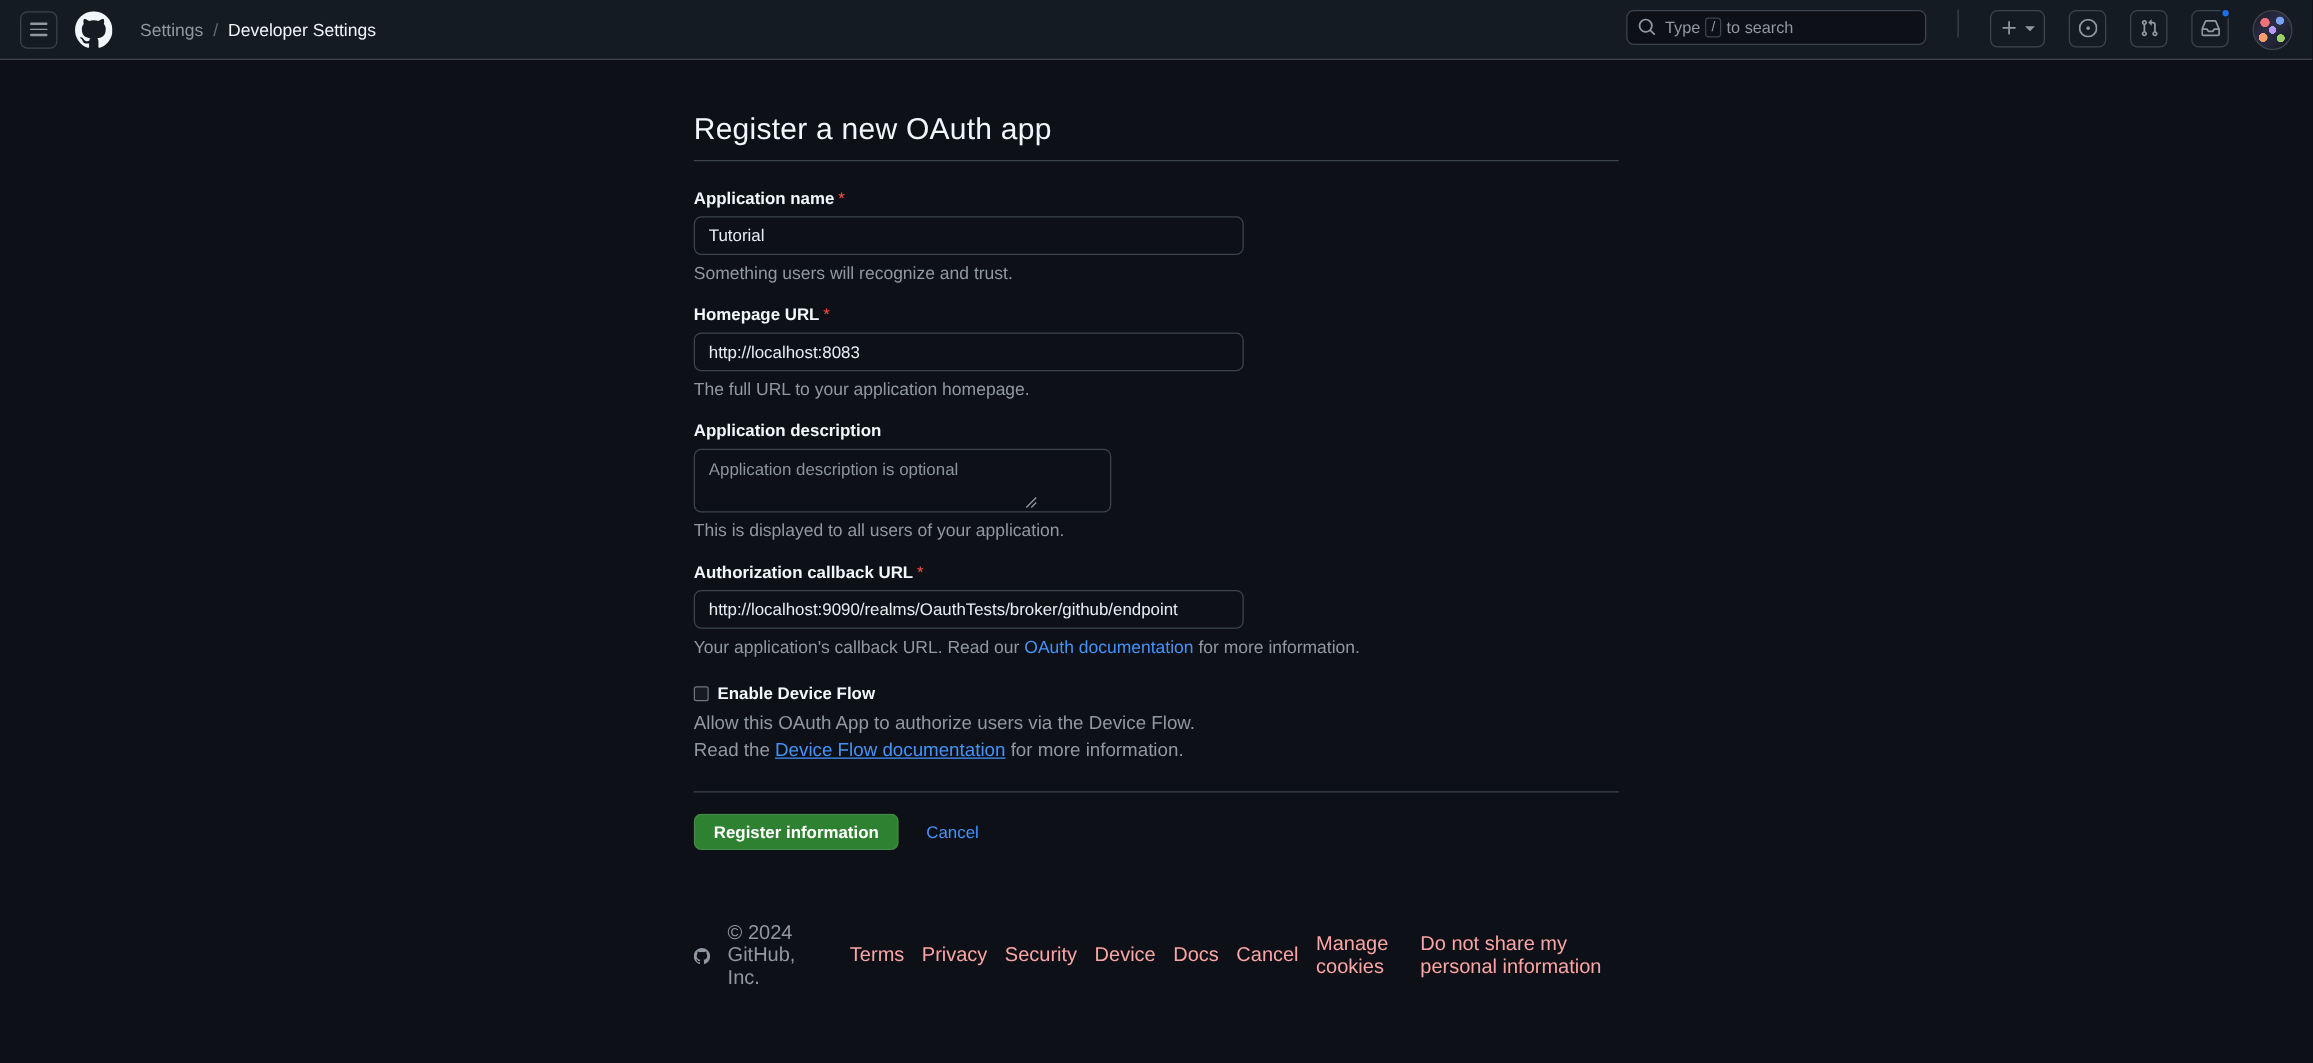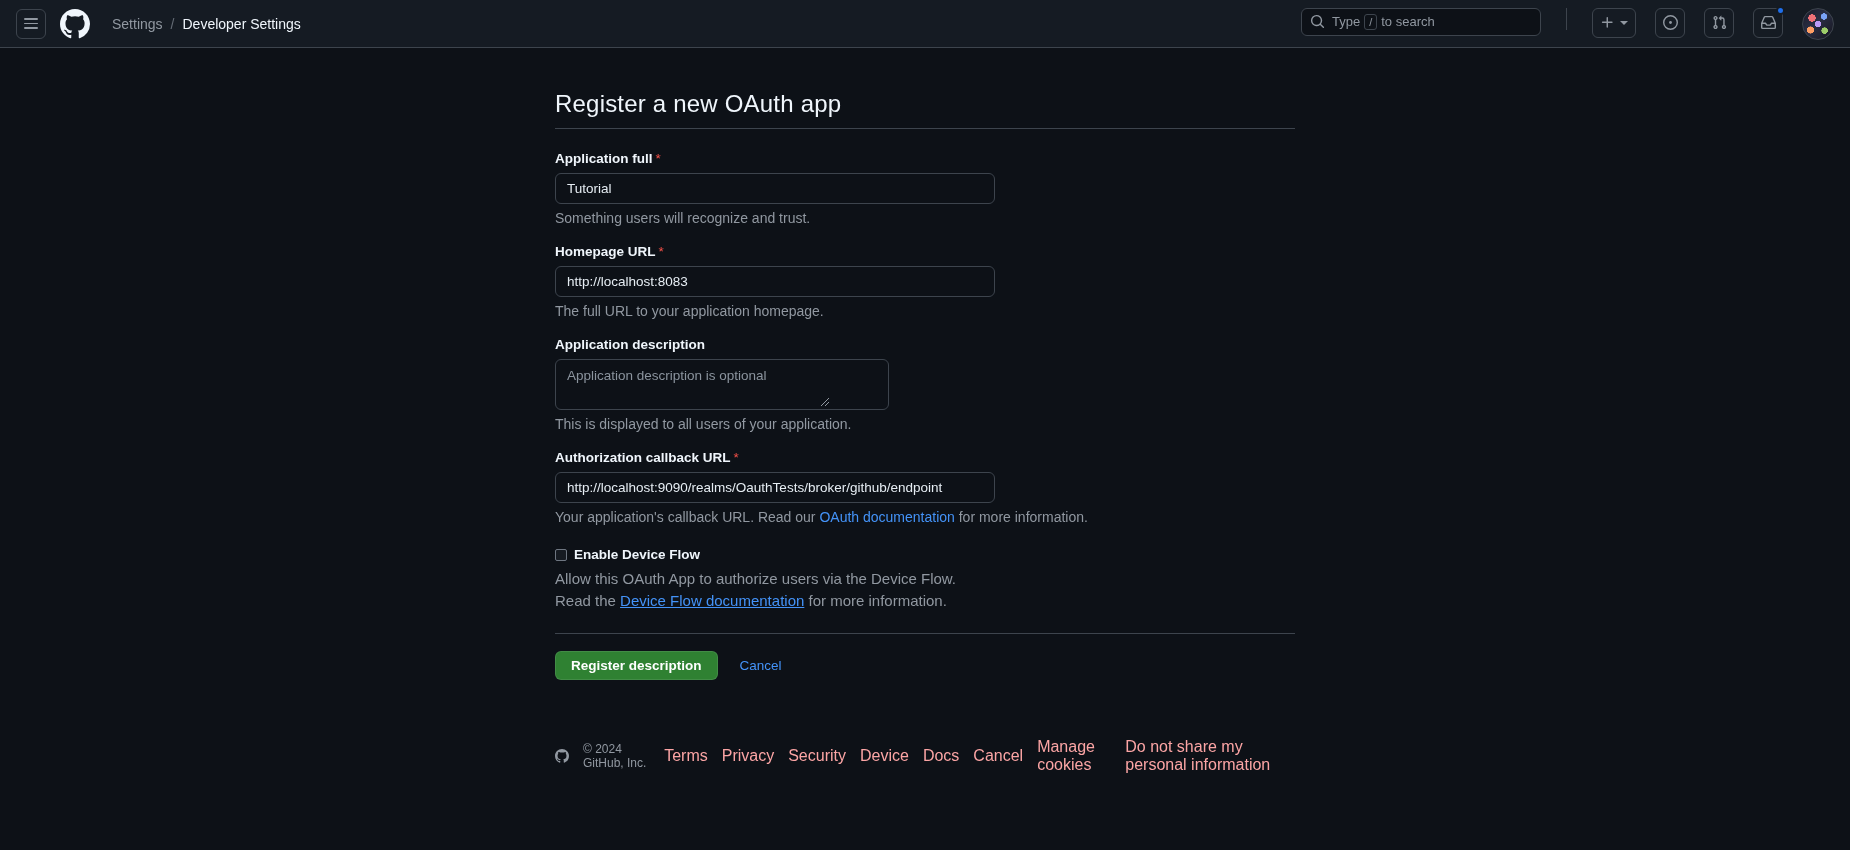--- a/index.html
+++ b/index.html
@@ -201,21 +201,21 @@
     padding: 0;
   }
 
   
   .footer {
     margin-top: 58px;
     display: flex; align-items: center; justify-content: center;
     gap: 0; padding-bottom: 20px;
   }
   .footer-inner { display: flex; align-items: center; gap: 14px; }
-  .footer .copy { font-size: 12px; color: #9198a1; margin-left: 0; }
+  .footer .copy { font-size: 16px; color: #9198a1; margin-left: 0; }
   .footer a {
     font-size: 16px; color: #fca5a5; text-decoration: none; cursor: pointer;
   }
 </style>
 </head>
 <body>
 
 <div class="header">
   <div class="hamburger-btn">
     <span></span>
@@ -281,21 +281,21 @@
 </div>
 
 <div class="main">
   <div class="form-wrap">
 
     <h1 class="page-title">Register a new OAuth app</h1>
     <hr class="rule">
 
     <div class="field">
       <label class="field-label">
-        <span>Application full</span><span class="req">*</span>
+        <span>Application name</span><span class="req">*</span>
       </label>
       <input class="text-input" type="text" value="Tutorial" style="">
       <div class="hint">Something users will recognize and trust.</div>
     </div>
 
     <div class="field">
       <label class="field-label">
         <span>Homepage URL</span><span class="req">*</span>
       </label>
       <input class="text-input" type="text" value="http://localhost:8083" style="">
@@ -334,21 +334,21 @@
     <div class="df-line">Allow this OAuth App to authorize users via the Device Flow.</div>
     <div class="df-line">
       <span>Read the</span>
       <a>Device Flow documentation</a>
       <span>for more information.</span>
     </div>
 
     <hr class="actions-rule">
 
     <div class="actions">
-      <button class="btn-primary">Register description</button>
+      <button class="btn-primary">Register information</button>
       <button class="btn-link">Cancel</button>
     </div>
 
     <div class="footer">
       <div class="footer-inner">
         <svg width="22" height="22" viewBox="0 0 16 16" fill="#9198a1" aria-hidden="true">
           <path d="M8 0C3.58 0 0 3.58 0 8c0 3.54 2.29 6.53 5.47 7.59.4.07.55-.17.55-.38 0-.19-.01-.82-.01-1.49-2.01.37-2.53-.49-2.69-.94-.09-.23-.48-.94-.82-1.13-.28-.15-.68-.52-.01-.53.63-.01 1.08.58 1.23.82.72 1.21 1.87.87 2.33.66.07-.52.28-.87.51-1.07-1.78-.2-3.64-.89-3.64-3.95 0-.87.31-1.59.82-2.15-.08-.2-.36-1.02.08-2.12 0 0 .67-.21 2.2.82.64-.18 1.32-.27 2-.27s1.36.09 2 .27c1.53-1.04 2.2-.82 2.2-.82.44 1.1.16 1.92.08 2.12.51.56.82 1.27.82 2.15 0 3.07-1.87 3.75-3.65 3.95.29.25.54.73.54 1.48 0 1.07-.01 1.93-.01 2.2 0 .21.15.46.55.38A8.012 8.012 0 0 0 16 8c0-4.42-3.58-8-8-8Z"></path>
         </svg>
         <span class="copy">© 2024 GitHub, Inc.</span>
         <a>Terms</a>

